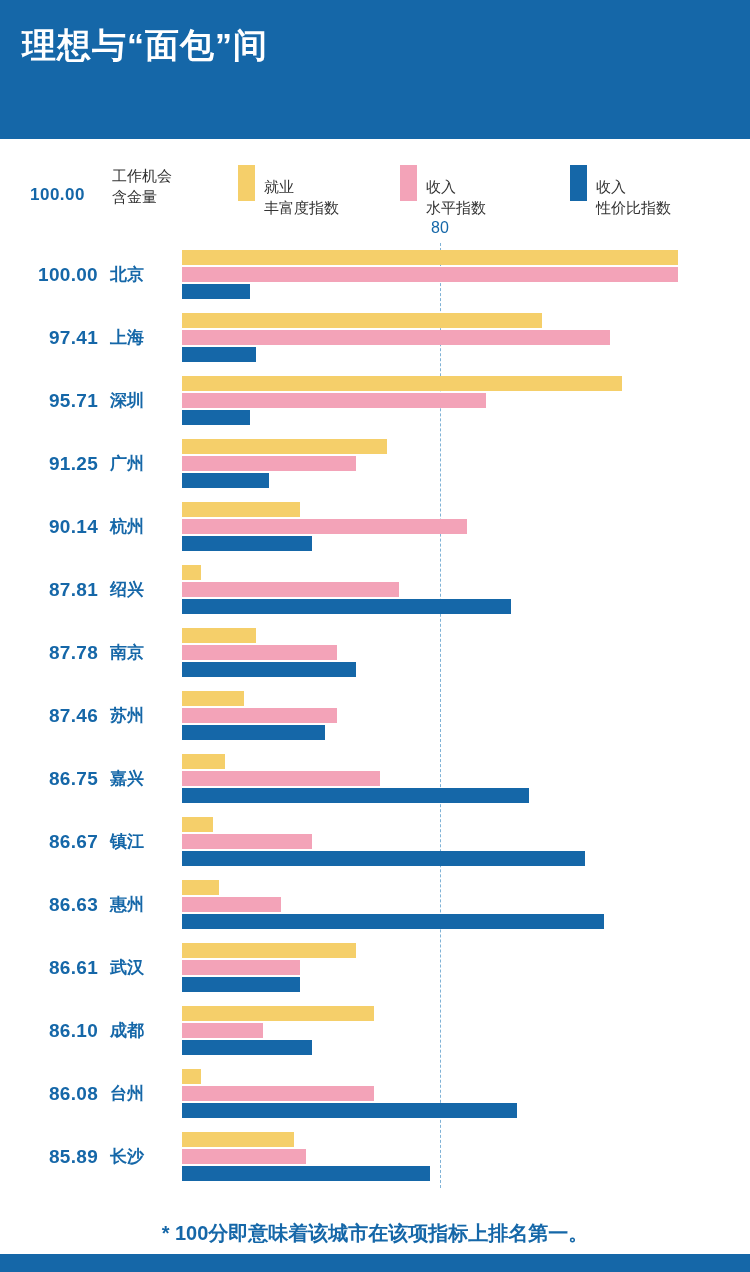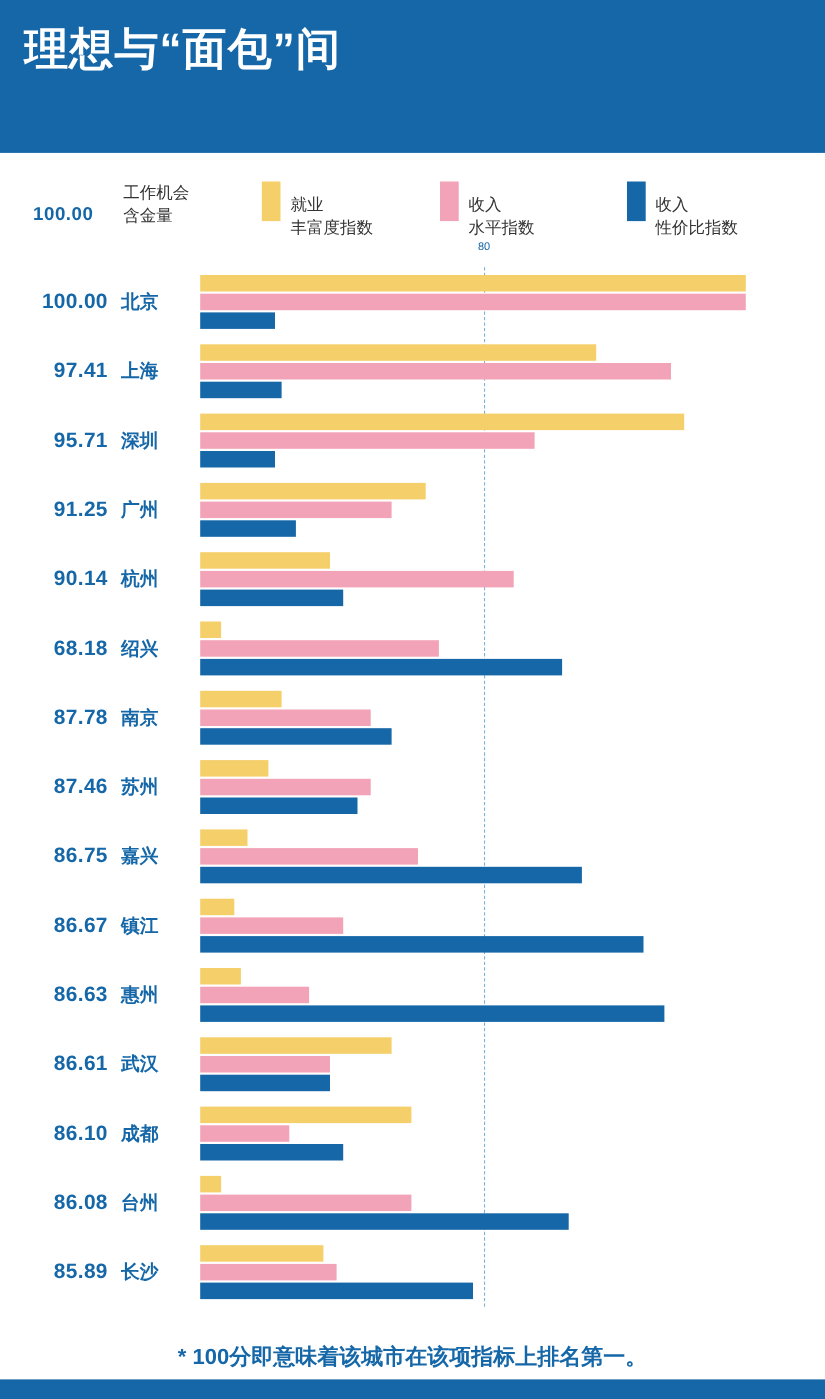--- a/index.html
+++ b/index.html
@@ -13,21 +13,21 @@
   }
   
   .header {
     background: #1567a8;
     width: 750px;
     height: 139px;
     padding: 22px 0 0 22px;
     color: #ffffff;
   }
   .header-line {
-    font-size: 40px;
+    font-size: 34px;
     font-weight: bold;
     line-height: 46px;
     letter-spacing: 1px;
     white-space: nowrap;
   }
   .accent { color: #f5a0b5; }
 
   
   .legend {
     position: relative;
@@ -76,21 +76,21 @@
 
   
   .chart-area {
     position: relative;
     margin-top: 2px;
     padding-bottom: 6px;
   }
   .axis-label {
     position: absolute;
     top: 0px;
-    font-size: 10px;
+    font-size: 16px;
     color: #1567a8;
     transform: translateX(-50%);
   }
   .gridline {
     position: absolute;
     top: 24px;
     width: 0;
     border-left: 1px dashed #7fb2d6;
   }
   .rows { position: relative; padding-top: 24px; }
@@ -244,21 +244,21 @@
       <div class="row">
         <div class="row-score">90.14</div>
         <div class="row-city">杭州</div>
         <div class="bars">
           <div class="bar yellow" style="width: 117.8px;"></div>
           <div class="bar pink" style="width: 285.2px;"></div>
           <div class="bar blue" style="width: 130.2px;"></div>
         </div>
       </div>
       <div class="row">
-        <div class="row-score">68.18</div>
+        <div class="row-score">87.81</div>
         <div class="row-city">绍兴</div>
         <div class="bars">
           <div class="bar yellow" style="width: 18.6px;"></div>
           <div class="bar pink" style="width: 217px;"></div>
           <div class="bar blue" style="width: 328.6px;"></div>
         </div>
       </div>
       <div class="row">
         <div class="row-score">87.78</div>
         <div class="row-city">南京</div>

